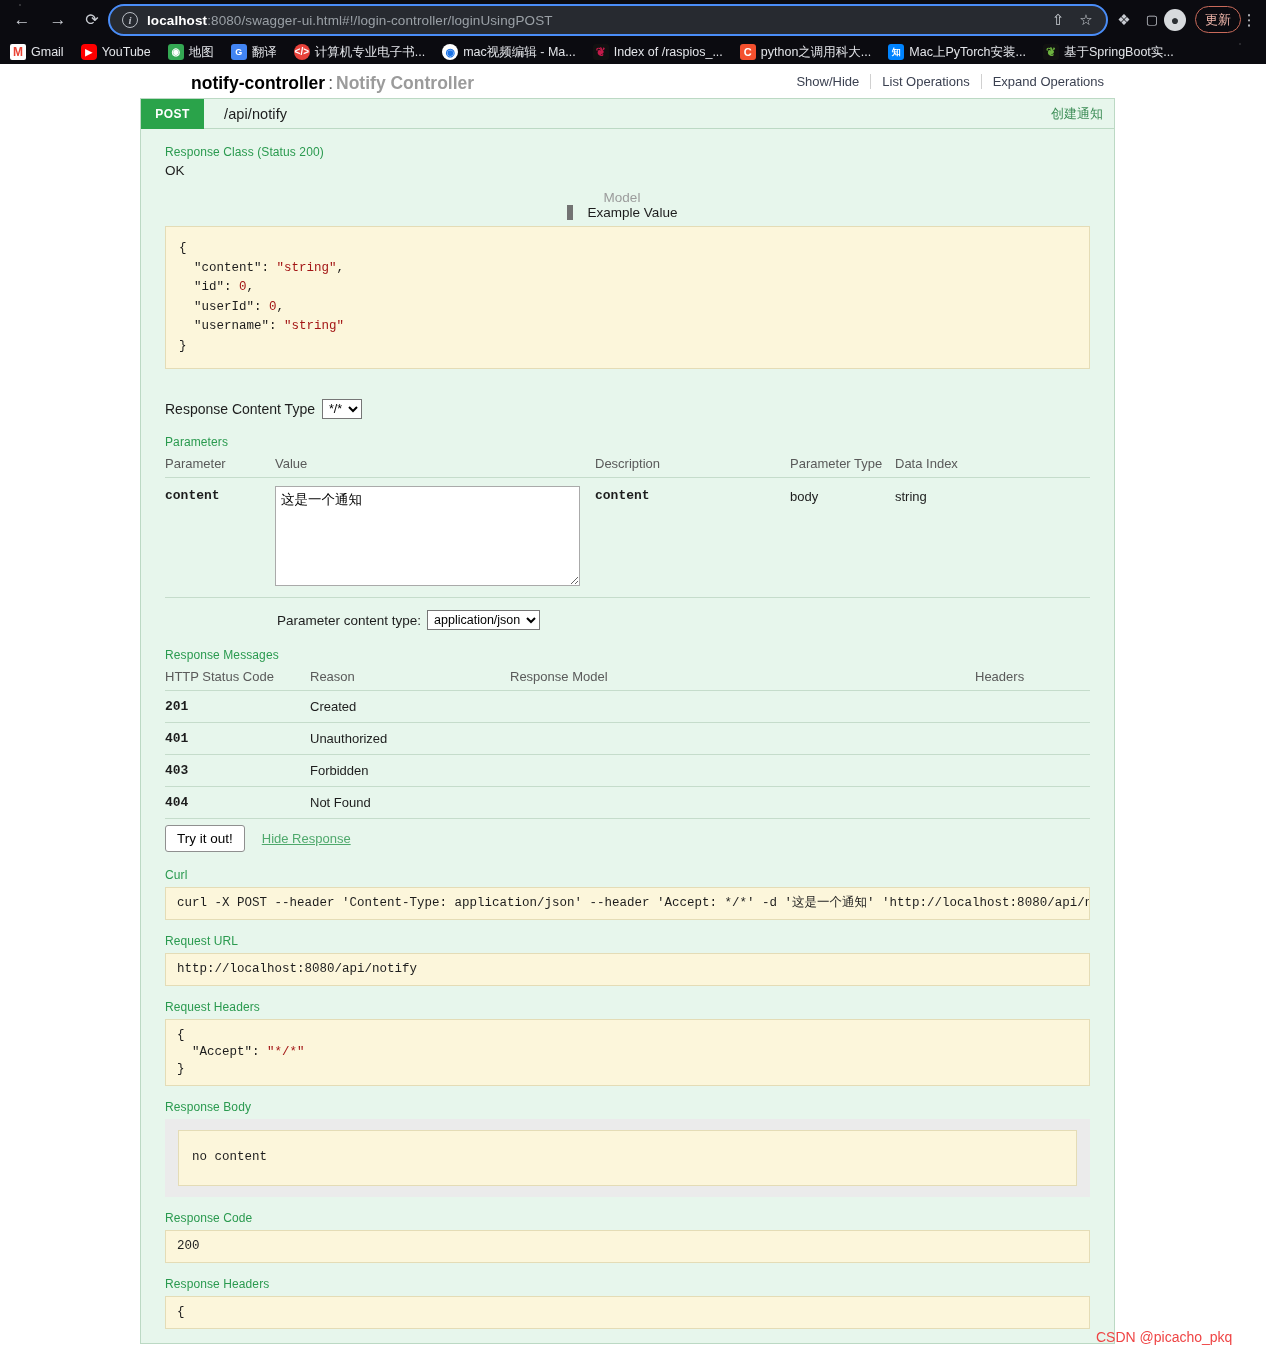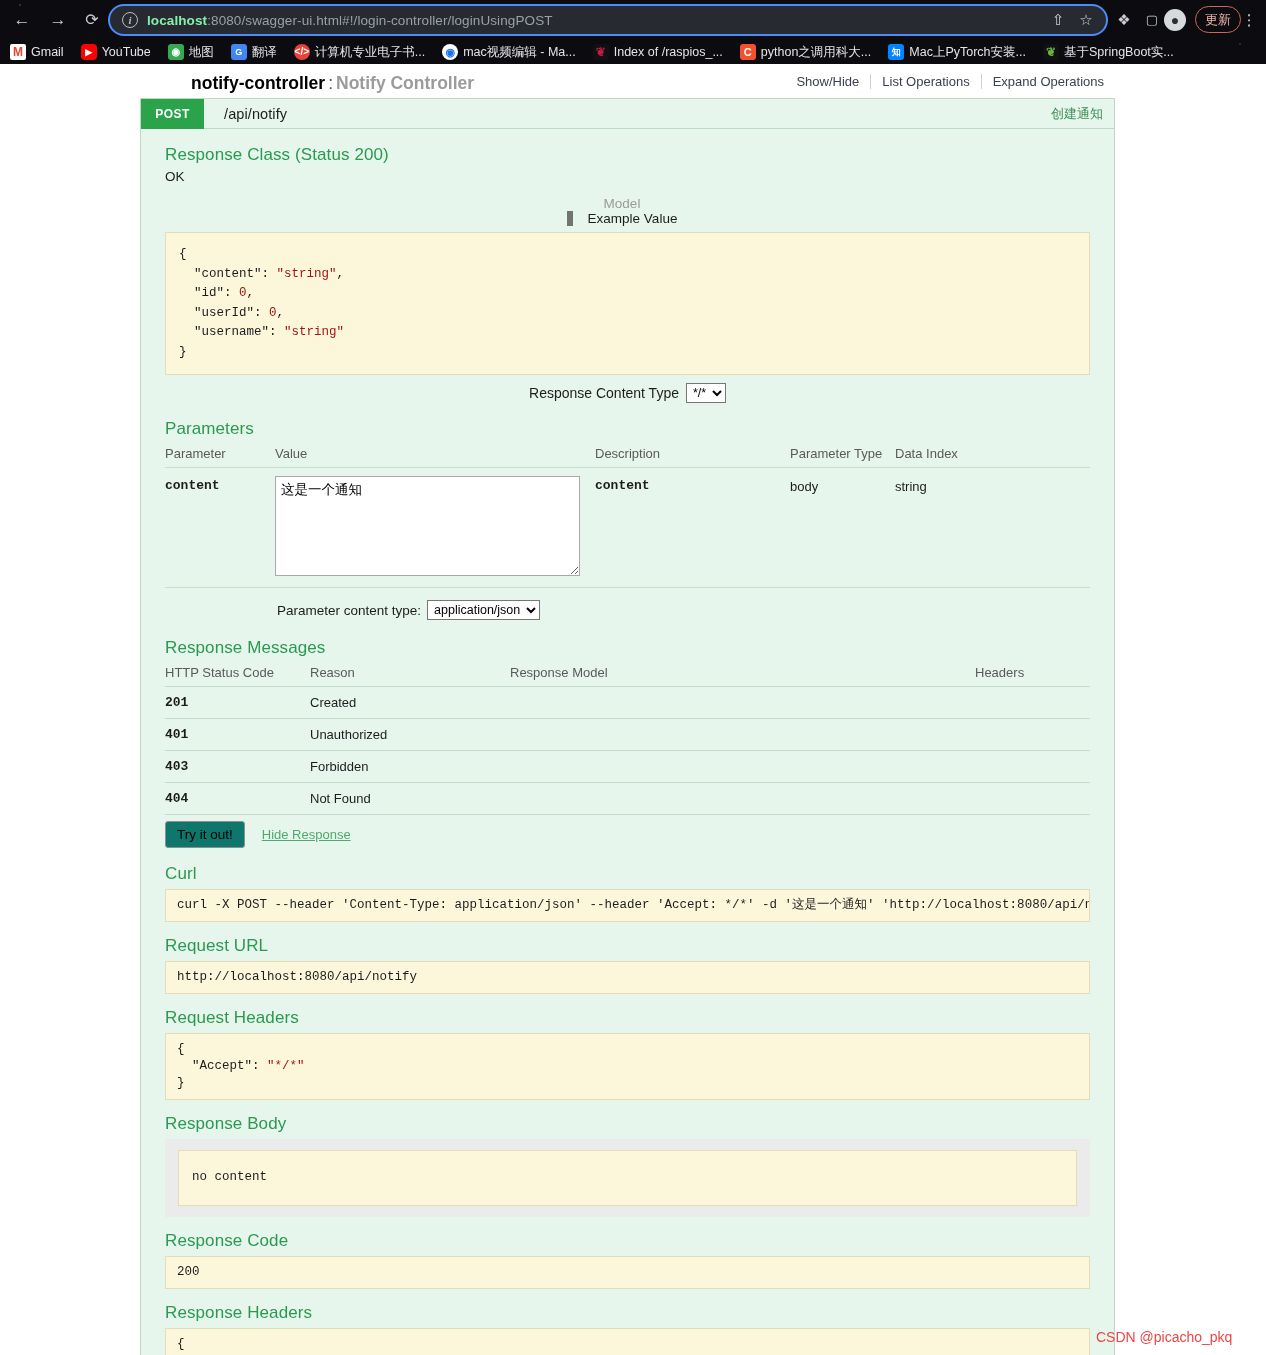--- a/index.html
+++ b/index.html
@@ -66,21 +66,21 @@
     text-align: center; font-family: "Liberation Serif", serif;
     font-style: italic; font-weight: bold;
     margin-right: 9px;
   }
   #url-text {
     flex: 1 1 auto;
     font-size: 13.5px; color: #9aa0a6;
     white-space: nowrap; overflow: hidden;
     letter-spacing: .1px;
   }
-  #url-text b { color: #86efac; font-weight: 700; }
+  #url-text b { color: #ffffff; font-weight: 700; }
   .omni-icon {
     width: 20px; height: 20px; flex: 0 0 20px;
     margin-left: 8px; color: #cfd3d8;
     font-size: 15px; line-height: 20px; text-align: center;
   }
   .chrome-icon {
     position: absolute; top: 8px;
     width: 24px; height: 24px;
     color: #c9ccd2; font-size: 15px;
     line-height: 24px; text-align: center;
@@ -189,21 +189,21 @@
   .endpoint-summary {
     position: absolute; right: 11px; top: 6px;
     font-size: 13px; color: #3b8c55;
   }
 
   .endpoint-body {
     padding: 16px 24px 10px 24px;
     font-size: 13.5px; color: #1d1d1d;
   }
   h4.section {
-    font-size: 17px; color: #2a9a4f;
+    font-size: 12px; color: #2a9a4f;
     font-weight: normal; margin: 0 0 4px 0;
     letter-spacing: .1px;
   }
   .plain-line { font-size: 13.5px; color: #1d1d1d; margin-bottom: 12px; }
 
   .tabs { display: flex; align-items: center; margin-bottom: 6px; flex-direction: column; }
   .tab {
     font-size: 13.5px; color: #9b9b9b;
     padding-right: 11px;
   }
@@ -224,22 +224,22 @@
     padding: 12px 13px;
     white-space: pre;
     overflow: hidden;
   }
   pre.code .k  { color: #1d1d1d; }
   pre.code .s  { color: #a31515; }
   pre.code .n  { color: #a31515; }
 
   .rct-row {
     display: flex; align-items: center;
-    margin: 8px 0 16px 0;
-    font-size: 14px; color: #1d1d1d; justify-content: center;
+    margin: 30px 0 16px 0;
+    font-size: 14px; color: #1d1d1d;
   }
   .rct-row label { margin-right: 7px; }
   select.swg {
     font-family: "Liberation Sans", sans-serif;
     font-size: 12.5px;
     padding: 1px 2px;
     border: 1px solid #767676;
     background: #fff;
     color: #000;
   }
@@ -282,21 +282,21 @@
   .pct-row label { margin-right: 6px; }
 
   .actions {
     display: flex; align-items: center;
     margin-top: 6px; margin-bottom: 16px;
   }
   button.tryit {
     font-family: "Liberation Sans", sans-serif;
     font-size: 13.5px;
     padding: 5px 11px;
-    background: #0f766e;
+    background: #ffffff;
     border: 1px solid #8f8f8f;
     border-radius: 3px;
     color: #000; cursor: pointer;
   }
   a.hide-response {
     margin-left: 17px;
     font-size: 13px; color: #4fa96c;
     text-decoration: underline;
   }
 

